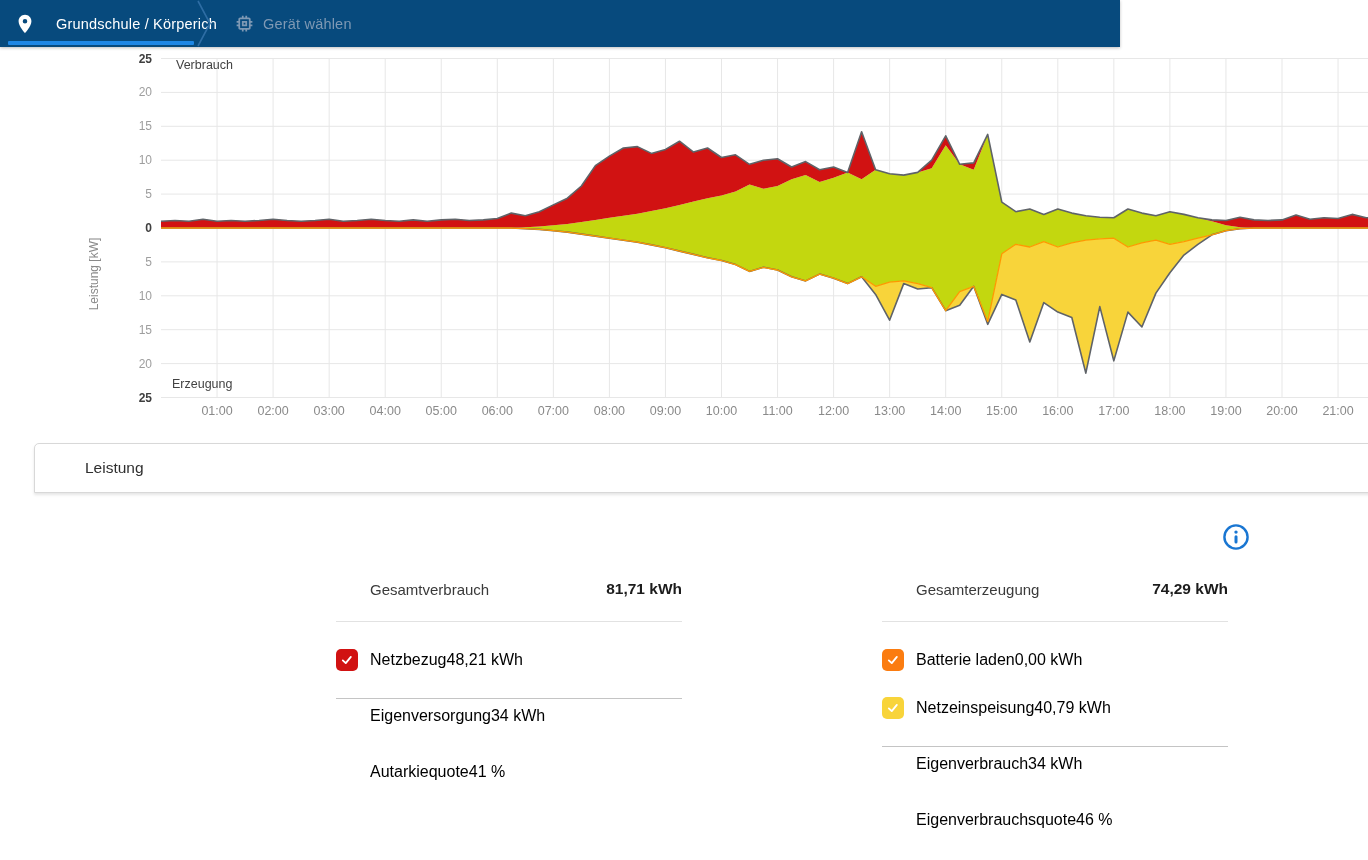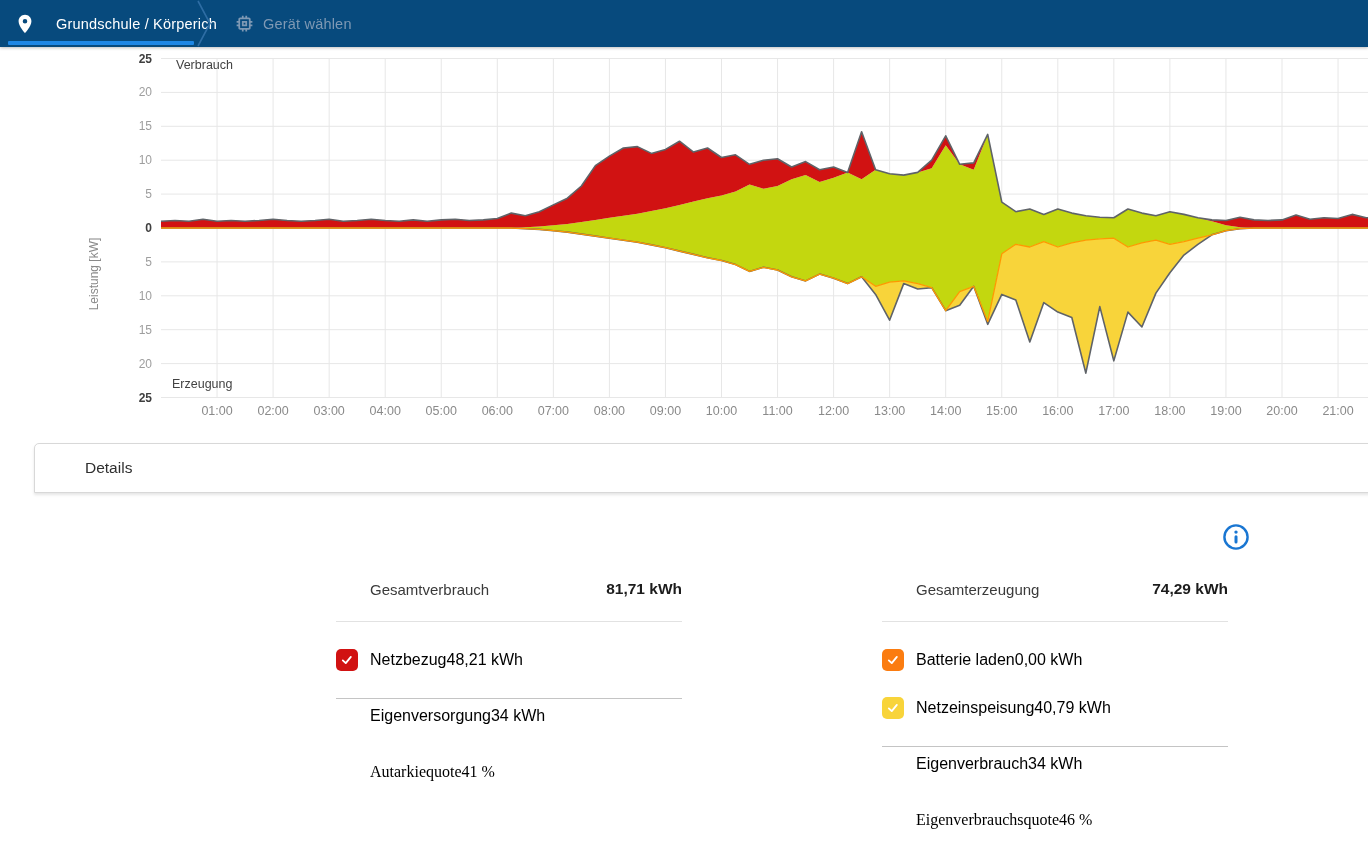--- a/index.html
+++ b/index.html
@@ -1,21 +1,21 @@
 <!DOCTYPE html>
 <html><head>
 <meta charset="utf-8">
 <style>
   * { margin:0; padding:0; box-sizing:border-box; }
   html,body { width:1368px; height:860px; overflow:hidden; background:#fff;
               font-family:"Liberation Sans", sans-serif; }
   body { position:relative; }
 
   
-  .topbar { position:absolute; left:0; top:0; width:1368px; height:47px;
+  .topbar { position:absolute; left:0; top:0; width:1120px; height:47px;
             background:#074a7d; box-shadow:0 1px 3px rgba(0,0,0,.25); z-index:5; }
   .crumb-loc { position:absolute; left:0; top:0; height:47px; display:flex; align-items:center;
                padding:0 14px; cursor:pointer; }
   .pin { margin-right:20px; }
   .crumb-loc-label { color:#ffffff; font-size:14.5px; letter-spacing:.2px; }
   .active-underline { position:absolute; left:8px; bottom:2px; width:186px; height:4px;
                       background:#1e87e5; border-radius:1px; }
   .crumb-sep { position:absolute; left:197px; top:0; }
   .crumb-dev { position:absolute; left:222px; top:0; height:47px; display:flex; align-items:center;
                gap:8px; padding:0 12px; cursor:pointer; }
@@ -44,21 +44,21 @@
   .trow { display:flex; align-items:center; height:32px; }
   .trow .lbl { color:#3a3a3a; font-size:15px; }
   .trow .val { margin-left:auto; color:#1c1c1c; font-size:15.5px; font-weight:bold; }
   .indent { padding-left:34px; }
   .divider1 { border:none; border-top:1px solid #e2e2e2; margin:16px 0 14px 0; }
   .divider2 { border:none; border-top:1px solid #c4c4c4; margin:14px 0 8px 0; }
   .cbx-row { display:flex; align-items:center; height:48px; }
   .cbx { width:22px; height:22px; border-radius:5px; margin-right:12px;
          display:flex; align-items:center; justify-content:center; cursor:pointer; flex:none; }
   .stat-row { display:flex; height:32px; margin:6px 0 10px 0; }
-  .stat-row + .stat-row { margin-top:24px;font-family:Liberation Serif, serif; }
+  .stat-row + .stat-row { margin-top:24px; }
 </style>
 </head>
 <body>
 
 <div class="topbar">
   <div class="crumb-loc">
     <svg class="pin" width="22" height="26" viewBox="0 0 24 24">
       <path fill="#ffffff" d="M12 2C8.13 2 5 5.13 5 9c0 5.25 7 13 7 13s7-7.75 7-13c0-3.87-3.13-7-7-7zm0 9.5a2.5 2.5 0 1 1 0-5 2.5 2.5 0 0 1 0 5z"></path>
     </svg>
     <span class="crumb-loc-label">Grundschule / Körperich</span>
@@ -148,21 +148,21 @@
       <text x="1169.9" y="368" text-anchor="middle" font-size="12.5" fill="#8a8a8a">18:00</text>
       <text x="1225.95" y="368" text-anchor="middle" font-size="12.5" fill="#8a8a8a">19:00</text>
       <text x="1282" y="368" text-anchor="middle" font-size="12.5" fill="#8a8a8a">20:00</text>
       <text x="1338.05" y="368" text-anchor="middle" font-size="12.5" fill="#8a8a8a">21:00</text>
       <text x="176" y="22" font-size="12.5" fill="#424242">Verbrauch</text>
       <text x="172" y="341" font-size="12.5" fill="#424242">Erzeugung</text>
     </svg>
 </div>
 
 <div class="details-card">
-  <span class="details-title">Details</span>
+  <span class="details-title">Leistung</span>
 </div>
 
 <div class="details-body">
   <svg class="info-btn" viewBox="0 0 28 28">
     <circle cx="14" cy="14" r="11.6" fill="none" stroke="#1976d2" stroke-width="2.4"></circle>
     <circle cx="14" cy="9.1" r="1.7" fill="#1976d2"></circle>
     <rect x="12.5" y="12.3" width="3" height="8.2" rx="1.5" fill="#1976d2"></rect>
   </svg>
 
   <div class="cols">

